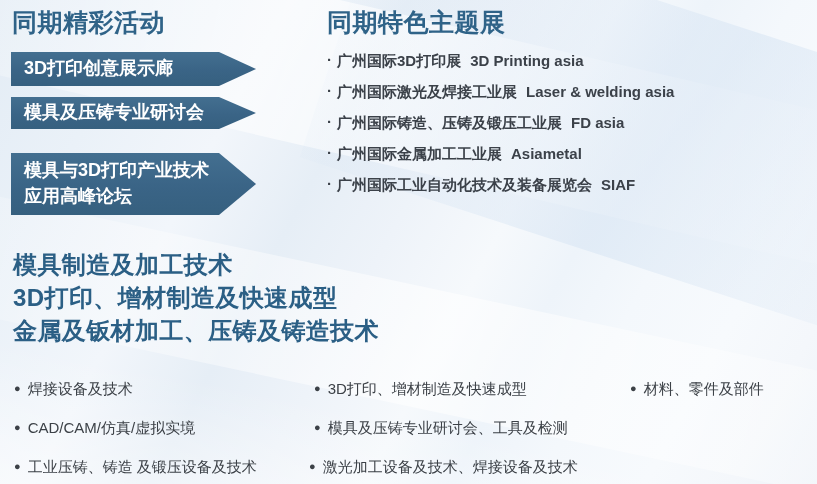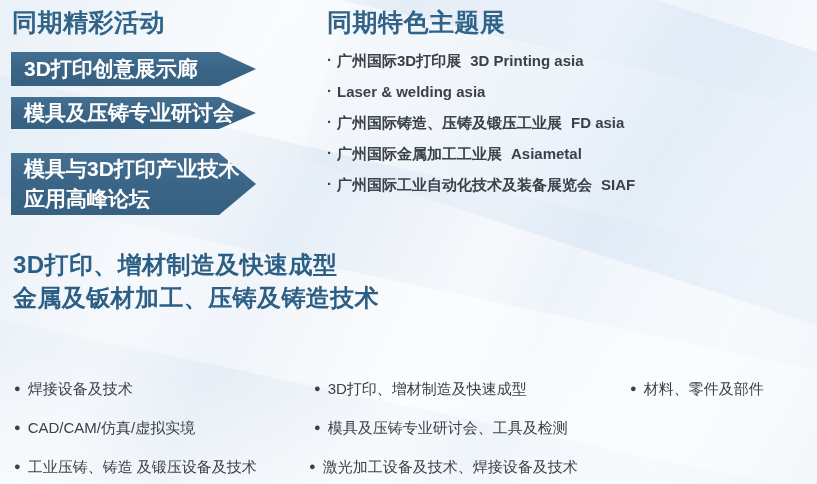--- a/index.html
+++ b/index.html
@@ -80,21 +80,21 @@
     position: absolute;
     left: 11px;
     top: 52px;
     width: 300px;
   }
   .banner {
     position: relative;
     width: 245px;
     color: #ffffff;
     font-weight: bold;
-    font-size: 21px;
+    font-size: 18px;
     line-height: 1.32;
     display: flex;
     align-items: center;
     padding-left: 13px;
     box-sizing: border-box;
     background: linear-gradient(180deg, #436f90 0%, #3a6486 55%, #36607f 100%);
     -webkit-clip-path: polygon(0 0, 208px 0, 245px 50%, 208px 100%, 0 100%);
     clip-path: polygon(0 0, 208px 0, 245px 50%, 208px 100%, 0 100%);
     filter: drop-shadow(0 1px 1px rgba(60,90,115,0.22));
   }
@@ -216,20 +216,21 @@
   <div id="theme-list">
 
     <div class="theme-row">
       <span class="theme-dot">·</span>
       <span class="theme-cn">广州国际3D打印展</span>
       <span class="theme-en">3D Printing asia</span>
     </div>
 
     <div class="theme-row">
       <span class="theme-dot">·</span>
+      <span class="theme-cn">广州国际激光及焊接工业展</span>
       <span class="theme-en">Laser &amp; welding asia</span>
     </div>
 
     <div class="theme-row">
       <span class="theme-dot">·</span>
       <span class="theme-cn">广州国际铸造、压铸及锻压工业展</span>
       <span class="theme-en">FD asia</span>
     </div>
 
     <div class="theme-row">
@@ -240,20 +241,21 @@
 
     <div class="theme-row">
       <span class="theme-dot">·</span>
       <span class="theme-cn">广州国际工业自动化技术及装备展览会</span>
       <span class="theme-en">SIAF</span>
     </div>
 
   </div>
 
   <div id="big-heads">
+    <div class="big-head">模具制造及加工技术</div>
     <div class="big-head">3D打印、增材制造及快速成型</div>
     <div class="big-head">金属及钣材加工、压铸及铸造技术</div>
   </div>
 
   <div id="cats">
 
     <div class="cat c1r1">
       <span class="cat-dot">●</span>
       <span>焊接设备及技术</span>
     </div>

